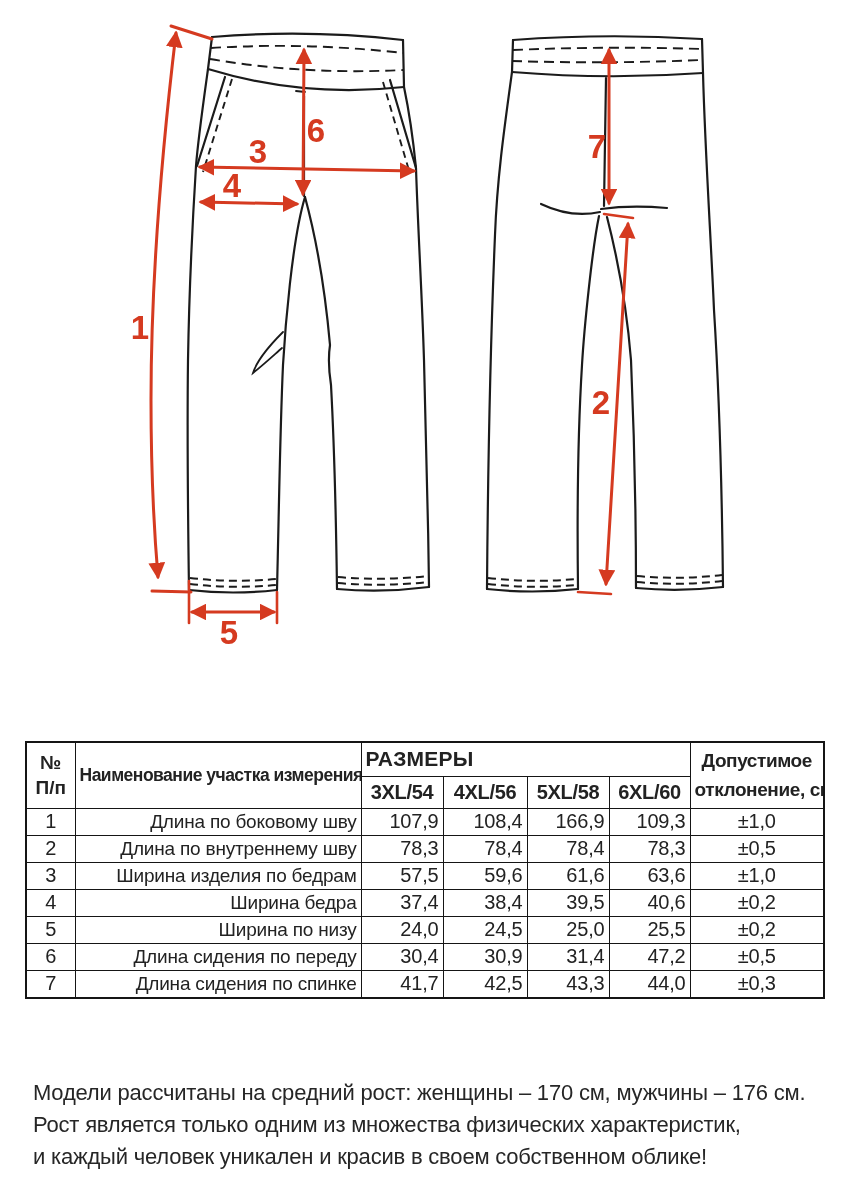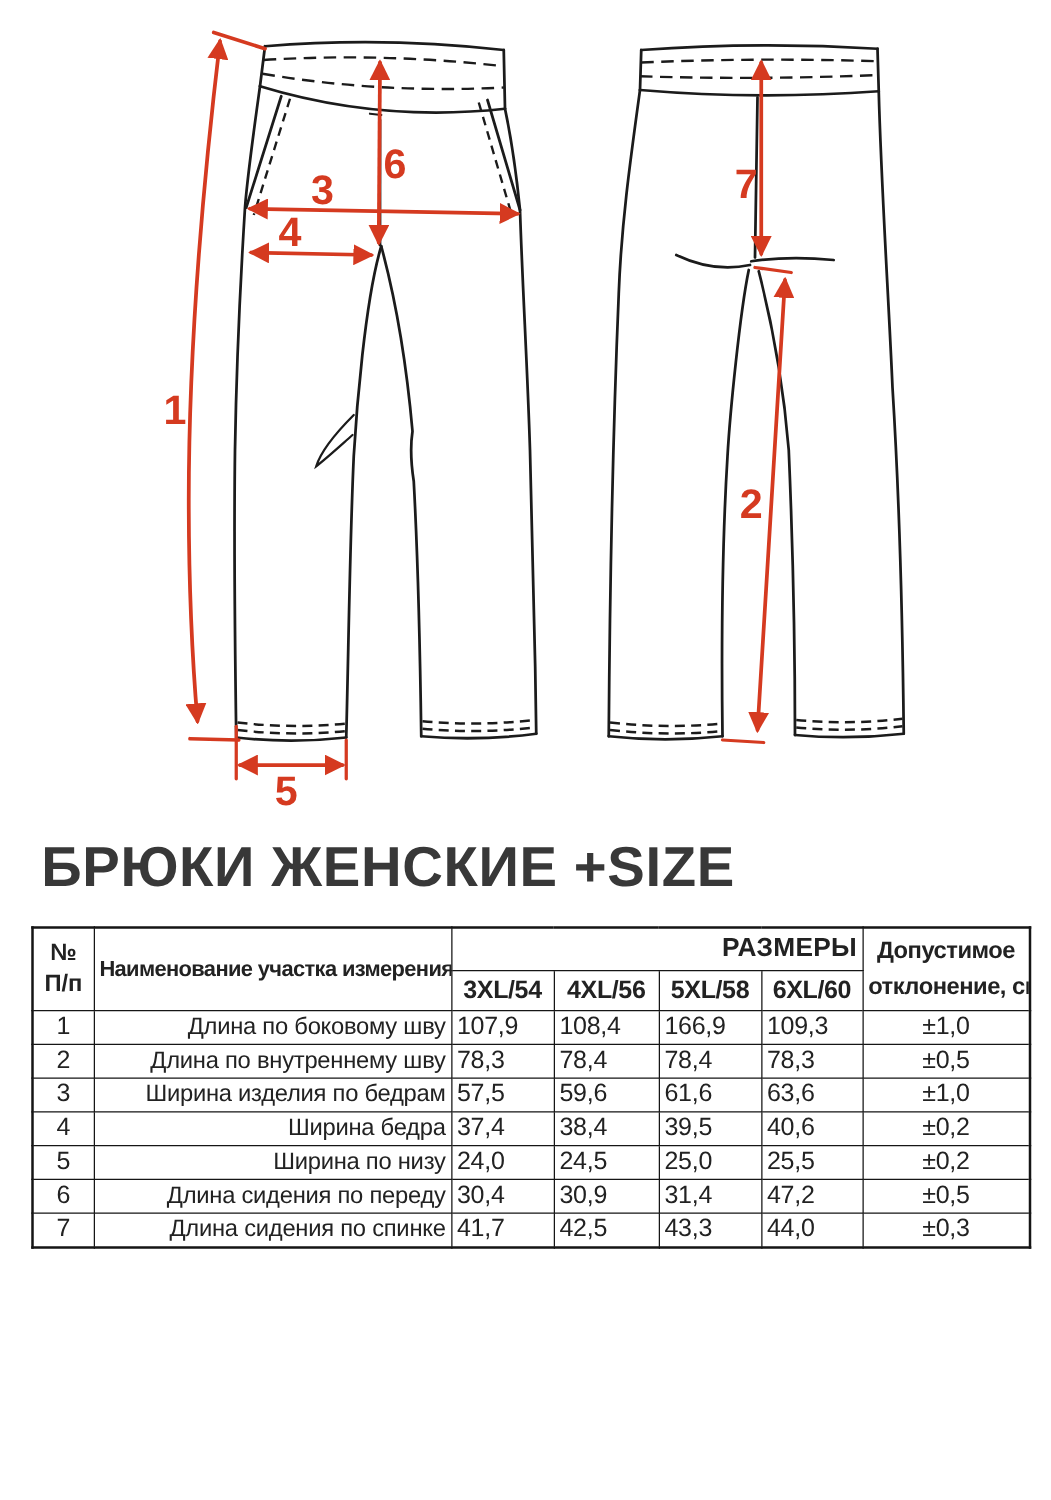--- a/index.html
+++ b/index.html
@@ -10,25 +10,25 @@
          letter-spacing:0.5px;color:#383838;white-space:nowrap;}
   .size-table{position:absolute;left:25px;top:741px;width:798px;border-collapse:collapse;
               table-layout:fixed;background:#fff;}
   .size-table th,.size-table td{border:1.5px solid #151515;padding:0 4px;overflow:hidden;}
   .size-table{border:2px solid #151515;}
   .th-top{height:34px;}
   .th-sizes th{height:31px;}
   .size-table td{height:26px;}
   .c-num{text-align:center;font-size:20px;}
   .c-name{text-align:right;font-size:19px;padding-left:8px;letter-spacing:-0.2px;white-space:nowrap;}
-  .c-val{text-align:left;font-size:20px;letter-spacing:-0.2px;}
+  .c-val{text-align:right;font-size:20px;letter-spacing:-0.2px;}
   .c-tol{text-align:center;font-size:20px;font-weight:400;letter-spacing:-0.2px;}
   .h-num{font-size:19px;font-weight:700;text-align:center;line-height:1.35;}
   .h-name{font-size:17.5px;font-weight:700;letter-spacing:-0.5px;white-space:nowrap;}
-  .h-razmery{font-size:21px;font-weight:700;text-align:right;letter-spacing:0.2px;}
+  .h-razmery{font-size:21px;font-weight:700;text-align:left;letter-spacing:0.2px;}
   .h-size{font-size:20px;font-weight:700;text-align:center;letter-spacing:-0.3px;}
   .h-tol{font-size:19px;font-weight:700;text-align:center;line-height:1.55;letter-spacing:-0.4px;white-space:nowrap;}
   .footer{position:absolute;left:33px;top:1077px;}
   .footer p{margin:0;font-size:22px;line-height:32px;color:#262626;white-space:nowrap;letter-spacing:-0.2px;}
   
   .ln{fill:none;stroke:#1b1b1b;stroke-width:2.2;stroke-linecap:round;stroke-linejoin:round;}
   .ln-thin{fill:none;stroke:#1b1b1b;stroke-width:1.8;stroke-linecap:round;}
   .dash{fill:none;stroke:#1b1b1b;stroke-width:1.9;stroke-dasharray:10 6;}
   .stitch{fill:none;stroke:#1b1b1b;stroke-width:2;stroke-dasharray:8 5;}
   .red{fill:none;stroke:#d53a20;stroke-width:3;stroke-linecap:round;}
@@ -148,21 +148,20 @@
     </g>
 
     <g>
       <path class="red-tick" d="M 604,214 L 633,218"></path>
       <path class="red" d="M 628,224 L 606,584" marker-start="url(#arw)" marker-end="url(#arw)"></path>
       <path class="red-tick" d="M 578,592 L 611,594"></path>
       <text class="red-label" x="601" y="414">2</text>
     </g>
   </svg>
 
-  <h1 class="title">БРЮКИ ЖЕНСКИЕ +SIZE</h1>
 
   <table class="size-table">
     <colgroup>
       <col style="width:49px">
         <col style="width:286px">
         <col style="width:82px">
       <col style="width:84px">
         <col style="width:82px">
         <col style="width:81px">
         <col style="width:134px">
@@ -247,14 +246,19 @@
         <td class="c-name">Длина сидения по спинке</td>
         <td class="c-val">41,7</td>
         <td class="c-val">42,5</td>
         <td class="c-val">43,3</td>
         <td class="c-val">44,0</td>
         <td class="c-tol">±0,3</td>
       </tr>
     </tbody>
   </table>
 
+  <div class="footer">
+    <p>Модели рассчитаны на средний рост: женщины – 170 см, мужчины – 176 см.</p>
+    <p>Рост является только одним из множества физических характеристик,</p>
+    <p>и каждый человек уникален и красив в своем собственном облике!</p>
+  </div>
 
 </div>
 
 </body></html>

